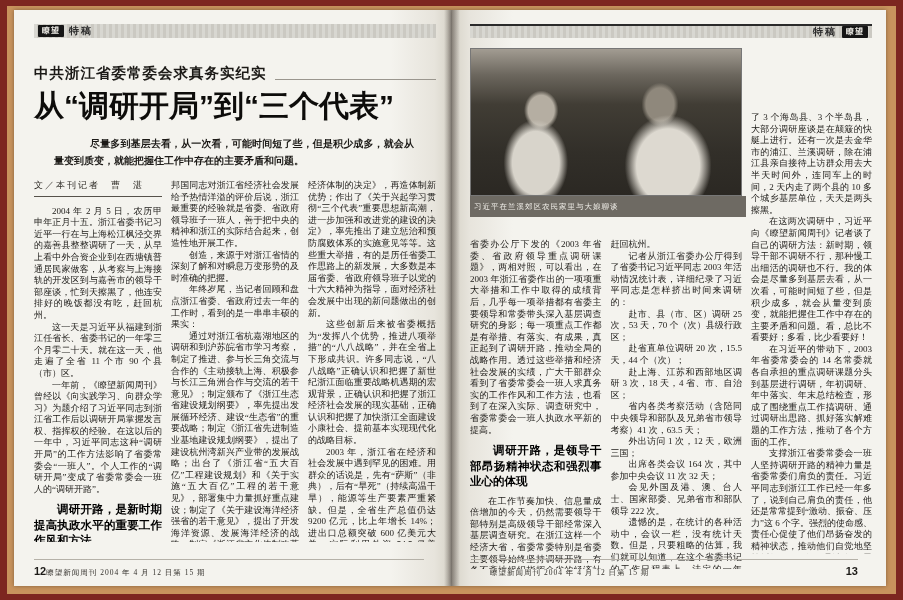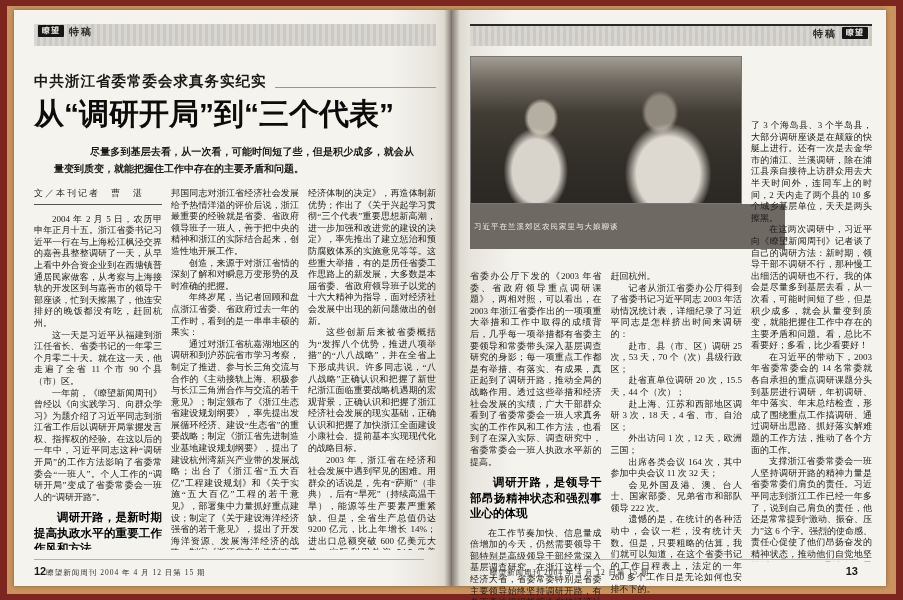--- a/index.html
+++ b/index.html
@@ -7,21 +7,21 @@
   body { background:#7d2620; font-family:"Liberation Serif","DejaVu Serif",serif; color:#1c1a17; position:relative; }
   .mat { position:absolute; left:7px; top:6px; right:7px; bottom:6px; background:#c8935d; }
   .spread { position:absolute; left:14px; top:10px; width:872px; height:576px; display:flex; }
   .page { position:relative; height:576px; box-shadow:0 0 4px rgba(0,0,0,.35); }
   .page-l { width:438px; background:linear-gradient(90deg,#f4f3ee 0%,#f4f3ee 86%,#e7e4dc 96%,#d6d2c7 100%); }
   .page-r { width:434px; background:linear-gradient(270deg,#f4f3ee 0%,#f4f3ee 86%,#e7e4dc 96%,#d6d2c7 100%); }
   .gutter { position:absolute; left:430px; top:0; width:16px; height:576px;
             background:linear-gradient(90deg,rgba(0,0,0,0) 0%,rgba(40,30,25,.45) 50%,rgba(0,0,0,0) 100%); z-index:5; pointer-events:none; }
 
   
-  .hstrip { height:22px; display:flex; align-items:flex-start; gap:5px;
+  .hstrip { height:14px; display:flex; align-items:center; gap:5px;
             background:repeating-linear-gradient(90deg,#d8d7d1 0 3px,#cbc9c2 3px 6px);
             padding:1px 4px; }
   .hstrip.right { border-top:2px solid #2a2a2a; justify-content:flex-end; }
   .logo-box { background:#151515; color:#f2f0ea; font-size:8px; font-weight:bold; line-height:10px;
               padding:1px 4px; letter-spacing:1px; font-family:"Liberation Sans",sans-serif; border-radius:1px; }
   .sec-label { font-size:10px; font-weight:bold; color:#2b2b2b; letter-spacing:2px;
                font-family:"Liberation Sans",sans-serif; }
 
   
   .lp-head { padding:26px 16px 0 20px; }
@@ -49,22 +49,22 @@
   .rp-body { display:flex; gap:9px; padding:10px 14px 0 18px; }
   .rp-left { width:272px; }
   .rp-right { width:129px; padding-top:64px; height:506px; overflow:hidden; }
   .photo { width:272px; height:148px; position:relative; border:1px solid #777;
     background:
       radial-gradient(ellipse 52px 70px at 24% 78%, #d8d4cb 0 45%, rgba(0,0,0,0) 62%),
       radial-gradient(ellipse 26px 30px at 26% 42%, #b5aea2 0 50%, rgba(0,0,0,0) 66%),
       radial-gradient(ellipse 70px 82px at 73% 80%, #ddd9d0 0 45%, rgba(0,0,0,0) 62%),
       radial-gradient(ellipse 28px 33px at 70% 38%, #8f887c 0 50%, rgba(0,0,0,0) 66%),
       linear-gradient(180deg,#a29c92 0%,#6b665d 18%,#413d35 38%,#322f29 70%,#2b2823 100%); }
-  .photo-caption { width:315px; background:#6e6a63; color:#f1efe9; font-size:7.5px;
-                   line-height:13px; padding:16px 4px; letter-spacing:1px;
+  .photo-caption { width:276px; background:#6e6a63; color:#f1efe9; font-size:7.5px;
+                   line-height:13px; padding:4px 4px; letter-spacing:1px;
                    font-family:"Liberation Sans",sans-serif; }
   .rp-cols { margin-top:22px; height:330px; }
 
   
   .footer { position:absolute; bottom:8px; left:20px; right:28px; border-top:1px solid #b5b1a8;
             padding-top:5px; display:flex; align-items:baseline; }
   .page-num { font-size:11px; font-weight:bold; font-family:"Liberation Sans",sans-serif; }
   .journal-line { flex:1; text-align:left; font-size:7.5px; color:#33302b; letter-spacing:1px; }
 </style>
 </head>
@@ -141,20 +141,21 @@
                 <p class="para">在工作节奏加快、信息量成倍增加的今天，仍然需要领导干部特别是高级领导干部经常深入基层调查研究。在浙江这样一个经济大省，省委常委特别是省委主要领导始终坚持调研开路，有条不紊地组织指挥全省的经济社会发展工作。</p>
               </div>
             </div>
           <div class="col">
               <div>
                 <p class="cont">赶回杭州。</p>
                 <p class="para">记者从浙江省委办公厅得到了省委书记习近平同志 2003 年活动情况统计表，详细纪录了习近平同志是怎样挤出时间来调研的：</p>
                 <p class="para">赴市、县（市、区）调研 25 次，53 天，70 个（次）县级行政区；</p>
                 <p class="para">赴省直单位调研 20 次，15.5 天，44 个（次）；</p>
                 <p class="para">赴上海、江苏和西部地区调研 3 次，18 天，4 省、市、自治区；</p>
+                <p class="para">省内各类考察活动（含陪同中央领导和部队及兄弟省市领导考察）41 次，63.5 天；</p>
                 <p class="para">外出访问 1 次，12 天，欧洲三国；</p>
                 <p class="para">出席各类会议 164 次，其中参加中央会议 11 次 32 天；</p>
                 <p class="para">会见外国及港、澳、台人士、国家部委、兄弟省市和部队领导 222 次。</p>
                 <p class="para">遗憾的是，在统计的各种活动中，会议一栏，没有统计天数。但是，只要粗略的估算，我们就可以知道，在这个省委书记的工作日程表上，法定的一年 260 多个工作日是无论如何也安排不下的。</p>
               </div>
             </div>
         </div>
       </div>
       <div class="rp-right col">
           <div>

